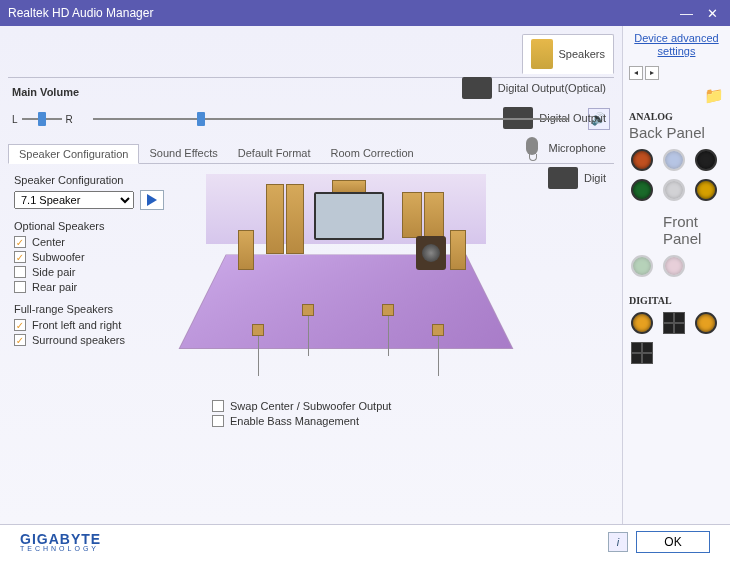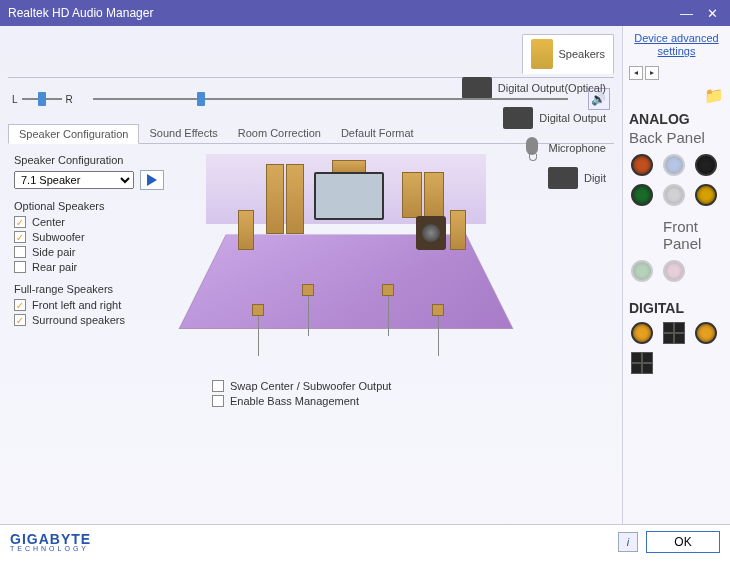--- a/index.html
+++ b/index.html
@@ -53,28 +53,28 @@
 .sub { position: absolute; width: 30px; height: 34px; background: #4a3828; border-radius: 3px; left: 210px; top: 62px; }
 .sub:after { content:""; position:absolute; left:6px; top:8px; width:18px; height:18px; border-radius:50%; background:radial-gradient(circle,#888,#333);}
 .stand-spk { position:absolute; width:12px; height:12px; background:#c89a50; border:1px solid #8a6a30;}
 .stand { position:absolute; width:1px; height:40px; background:#888;}
 .bottom-checks { margin-top: 6px; padding-left: 6px; }
 .right-panel { width: 108px; background: #f6f6fc; border-left: 1px solid #d0d0de; padding: 6px 6px; }
 .dev-settings { color: #2a5ac0; text-decoration: underline; font-size: 11px; line-height: 1.2; cursor: pointer; margin-bottom: 8px; display:block;text-align:center; }
 .pager-row { display:flex; gap:2px; margin-bottom:6px;}
 .pager-btn { width:14px;height:14px;border:1px solid #aaa;background:#fff;font-size:8px;line-height:12px;text-align:center;cursor:pointer;}
 .folder-icon { text-align: right; font-size: 16px; margin-bottom: 6px;}
-.panel-section { font-size: 14px; font-weight: bold; margin: 6px 0 2px; }
+.panel-section { font-size: 10px; font-weight: bold; margin: 6px 0 2px; font-family: Liberation Serif, serif; }
 .panel-sub { font-size: 15px; color:#666; margin-bottom: 4px; }
 .jack-grid { display: flex; flex-wrap: wrap; gap: 8px 10px; padding: 4px 2px; }
 .jack { width: 22px; height: 22px; border-radius: 50%; border: 2px solid #333; box-shadow: inset 0 0 4px rgba(0,0,0,.6);}
 .jack.dim { opacity: .45; border-color:#999; }
 .sq-jack { width:22px; height:22px; background:#222; display:flex;flex-wrap:wrap;}
 .sq-jack span{width:11px;height:11px;box-shadow:inset 0 0 0 1px #555;}
-.footer { height: 34px; border-top: 1px solid #c8c8d8; display: flex; align-items: center; padding: 0 10px; }
+.footer { height: 34px; border-top: 1px solid #c8c8d8; display: flex; align-items: center; padding: 0 20px; }
 .brand { color: #2555a8; font-weight: bold; letter-spacing: 1px; font-size: 14px; }
 .brand-sub { font-size: 7px; letter-spacing: 3px; color: #2555a8; display:block; margin-top:-2px;}
 .info-btn { margin-left: auto; width: 20px; height: 20px; border: 1px solid #9ab; background: #eef; text-align:center; line-height:18px; font-style:italic; color:#357; margin-right:8px;}
 .ok-btn { width: 74px; height: 22px; border: 1px solid #3a70c0; background: #fff; font-size: 12px; cursor:pointer;}
 </style>
 </head>
 <body>
 
 <div class="titlebar">
   <span class="titlebar-text">Realtek HD Audio Manager</span>
@@ -105,39 +105,42 @@
             <div class="mic-shape"></div>
           </div>
         <span>Microphone</span>
       </div>
       <div class="tab-item">
         <div class="tab-icon"></div>
         <span>Digit</span>
       </div>
     </div>
 
+    <div style="padding:8px 4px 0;">
+      <div class="vol-label">Main Volume</div>
+    </div>
     <div class="volume-section">
       <div class="balance-control">
         <span>L</span>
         <div class="balance-track">
             <div class="balance-thumb"></div>
           </div>
         <span>R</span>
       </div>
       <div class="vol-slider">
           <div class="vol-thumb"></div>
         </div>
       <div class="vol-mute">🔊</div>
     </div>
 
     <div class="config-tabs">
       <div class="cfg-tab active">Speaker Configuration</div>
       <div class="cfg-tab">Sound Effects</div>
+      <div class="cfg-tab">Default Format</div>
       <div class="cfg-tab">Room Correction</div>
-      <div class="cfg-tab">Default Format</div>
     </div>
 
     <div class="config-body">
       <div class="config-left">
         <div class="group">
           <div class="group-title">Speaker Configuration</div>
           <div class="combo-row">
             <select class="cfg-select">
               <option>7.1 Speaker</option>
             </select>

